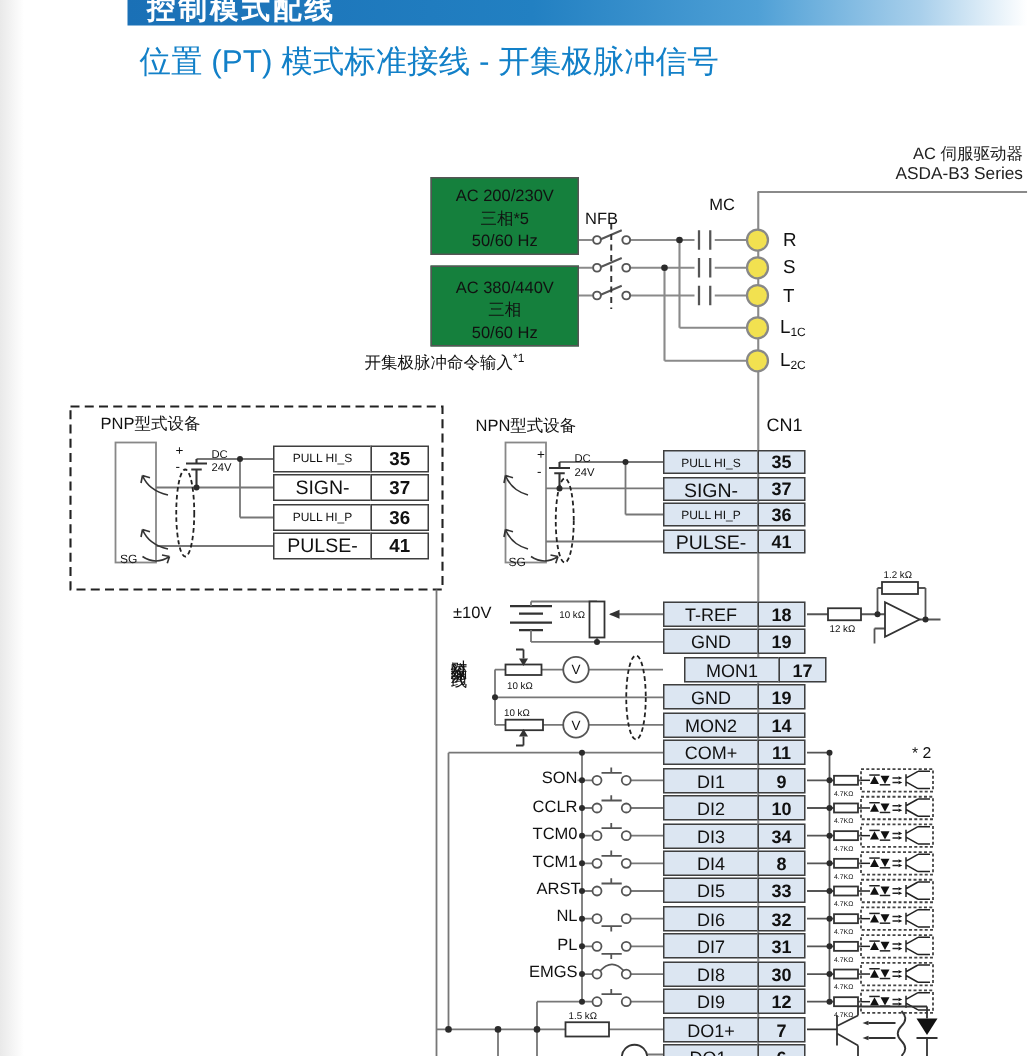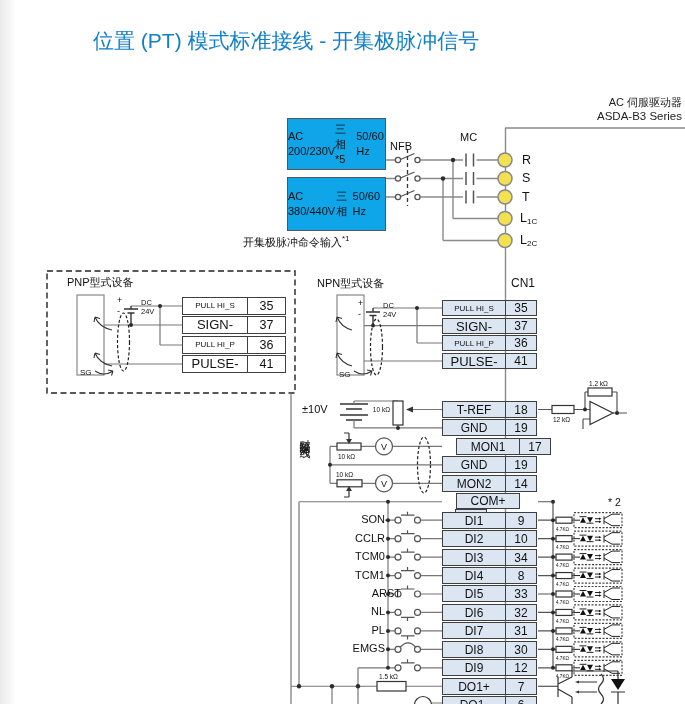--- a/index.html
+++ b/index.html
@@ -7,28 +7,28 @@
         font-family:"Liberation Sans","DejaVu Sans",sans-serif;color:#111;}
   #edge{position:absolute;left:0;top:0;width:16px;height:704px;
         background:linear-gradient(90deg,#e9e9e9,#ffffff);z-index:0;}
   #wires{position:absolute;left:0;top:0;z-index:1;}
   .lbl{position:absolute;z-index:2;white-space:nowrap;}
   #banner{position:absolute;left:85px;top:0;width:600px;height:17px;overflow:hidden;z-index:2;
           background:linear-gradient(90deg,#1a70b6 0%,#2280c2 45%,#4fa0d6 70%,#a8cfeb 88%,#ffffff 100%);}
   #banner-text{position:absolute;left:13px;top:-7px;font-size:19px;font-weight:bold;color:#fff;letter-spacing:2px;}
   #subtitle{left:93px;top:27px;font-size:21px;font-weight:normal;color:#1280c8;}
   .drv{right:3px;text-align:right;font-size:11px;color:#222;}
-  .pbox{position:absolute;left:287px;width:97px;border:1.5px solid #555;background:#0ea5e9;z-index:2;
-        display:flex;justify-content:space-between;align-items:center;font-size:11px;line-height:15px;}
+  .pbox{position:absolute;left:287px;width:97px;border:1.5px solid #555;background:#15803d;z-index:2;
+        display:flex;flex-direction:column;justify-content:flex-end;align-items:center;font-size:11px;line-height:15px;}
   .small-cap{font-size:11px;color:#111;}
   
   .trow{position:absolute;display:flex;z-index:2;}
   .cell{border:1px solid #3f3f3f;display:flex;align-items:center;justify-content:center;background:#dce6f2;color:#111;box-sizing:border-box;}
   .sig{width:64px;font-size:12px;}
-  .pin{width:32px;margin-left:-1px;font-size:12px;}
+  .pin{width:32px;margin-left:-1px;font-size:12px;font-weight:bold;}
   .ptab .sig{width:66px;background:#fff;}
   .ptab .pin{width:39px;background:#fff;font-size:12.5px;}
   .ntab .sig{width:64px;}
   .ntab .pin{width:32px;}
   .fs8{font-size:8px;}
   .fs13{font-size:13px;}
   .dilab{position:absolute;width:60px;text-align:right;font-size:11px;z-index:2;color:#111;}
   .sub{font-size:8px;vertical-align:-2px;}
   .vert{writing-mode:vertical-rl;text-orientation:upright;letter-spacing:2px;}
   svg text{font-family:"Liberation Sans","DejaVu Sans",sans-serif;fill:#111;}
@@ -275,36 +275,39 @@
         <text x="117" y="314" font-size="9">-</text>
       <text x="141" y="305" font-size="7.5">DC</text>
         <text x="141" y="314" font-size="7.5">24V</text>
       <text x="358" y="306" font-size="9">+</text>
         <text x="358" y="317" font-size="9">-</text>
       <text x="383" y="308" font-size="7.5">DC</text>
         <text x="383" y="317" font-size="7.5">24V</text>
     </g>
   </svg>
 
+  <div id="banner">
+    <div id="banner-text">控制模式配线</div>
+  </div>
   <div id="subtitle" class="lbl">位置 (PT) 模式标准接线 - 开集极脉冲信号</div>
   <div class="lbl drv" style="top:95px;">AC 伺服驱动器</div>
   <div class="lbl drv" style="top:110px;font-size:11.5px;">ASDA-B3 Series</div>
 
   <div class="pbox" style="top:118px;height:50px;">
     <div>AC 200/230V</div>
     <div>三相*5</div>
     <div>50/60 Hz</div>
   </div>
   <div class="pbox" style="top:177px;height:52px;">
     <div>AC 380/440V</div>
     <div>三相</div>
     <div>50/60 Hz</div>
   </div>
   <div class="lbl small-cap" style="left:390px;top:140px;width:36px;text-align:left;">NFB</div>
-  <div class="lbl small-cap" style="left:460px;top:131px;width:30px;text-align:left;">MC</div>
+  <div class="lbl small-cap" style="left:460px;top:131px;width:30px;text-align:right;">MC</div>
 
   <div class="lbl" style="left:522px;top:153px;font-size:12.5px;"><span>R</span><span class="sub"></span></div>
   <div class="lbl" style="left:522px;top:171px;font-size:12.5px;"><span>S</span><span class="sub"></span></div>
   <div class="lbl" style="left:522px;top:190px;font-size:12.5px;"><span>T</span><span class="sub"></span></div>
   <div class="lbl" style="left:520px;top:211px;font-size:12.5px;"><span>L</span><span class="sub">1C</span></div>
   <div class="lbl" style="left:520px;top:233px;font-size:12.5px;"><span>L</span><span class="sub">2C</span></div>
 
   <div class="lbl" style="left:243px;top:234px;font-size:11px;"><span>开集极脉冲命令输入</span><sup style="font-size:8px;">*1</sup></div>
 
   <div class="lbl" style="left:67px;top:275px;font-size:11px;">PNP型式设备</div>
@@ -364,21 +367,21 @@
       <div class="cell pin">17</div>
     </div>
   <div class="trow" style="left:442px;top:456px;height:17px;">
       <div class="cell sig">GND</div>
       <div class="cell pin">19</div>
     </div>
   <div class="trow" style="left:442px;top:475px;height:17px;">
       <div class="cell sig">MON2</div>
       <div class="cell pin">14</div>
     </div>
-  <div class="trow" style="left:456px;top:493px;height:17px;flex-direction:column;">
+  <div class="trow" style="left:442px;top:493px;height:17px;">
       <div class="cell sig">COM+</div>
       <div class="cell pin">11</div>
     </div>
   <div class="trow" style="left:442px;top:512px;height:17px;">
       <div class="cell sig">DI1</div>
       <div class="cell pin">9</div>
     </div>
   <div class="trow" style="left:442px;top:530px;height:17px;">
       <div class="cell sig">DI2</div>
       <div class="cell pin">10</div>
@@ -417,18 +420,18 @@
     </div>
   <div class="trow" style="left:442px;top:696px;height:17px;">
       <div class="cell sig">DO1-</div>
       <div class="cell pin">6</div>
     </div>
 
   <div class="dilab" style="left:325px;top:513px;">SON</div>
   <div class="dilab" style="left:325px;top:532px;">CCLR</div>
   <div class="dilab" style="left:325px;top:550px;">TCM0</div>
   <div class="dilab" style="left:325px;top:569px;">TCM1</div>
-  <div class="dilab" style="left:341px;top:587px;">ARST</div>
+  <div class="dilab" style="left:327px;top:587px;">ARST</div>
   <div class="dilab" style="left:325px;top:605px;">NL</div>
   <div class="dilab" style="left:325px;top:624px;">PL</div>
   <div class="dilab" style="left:325px;top:642px;">EMGS</div>
   <div class="lbl" style="left:334px;top:721px;font-size:8.5px;">SRDY</div>
 </div>
 
 </body></html>

